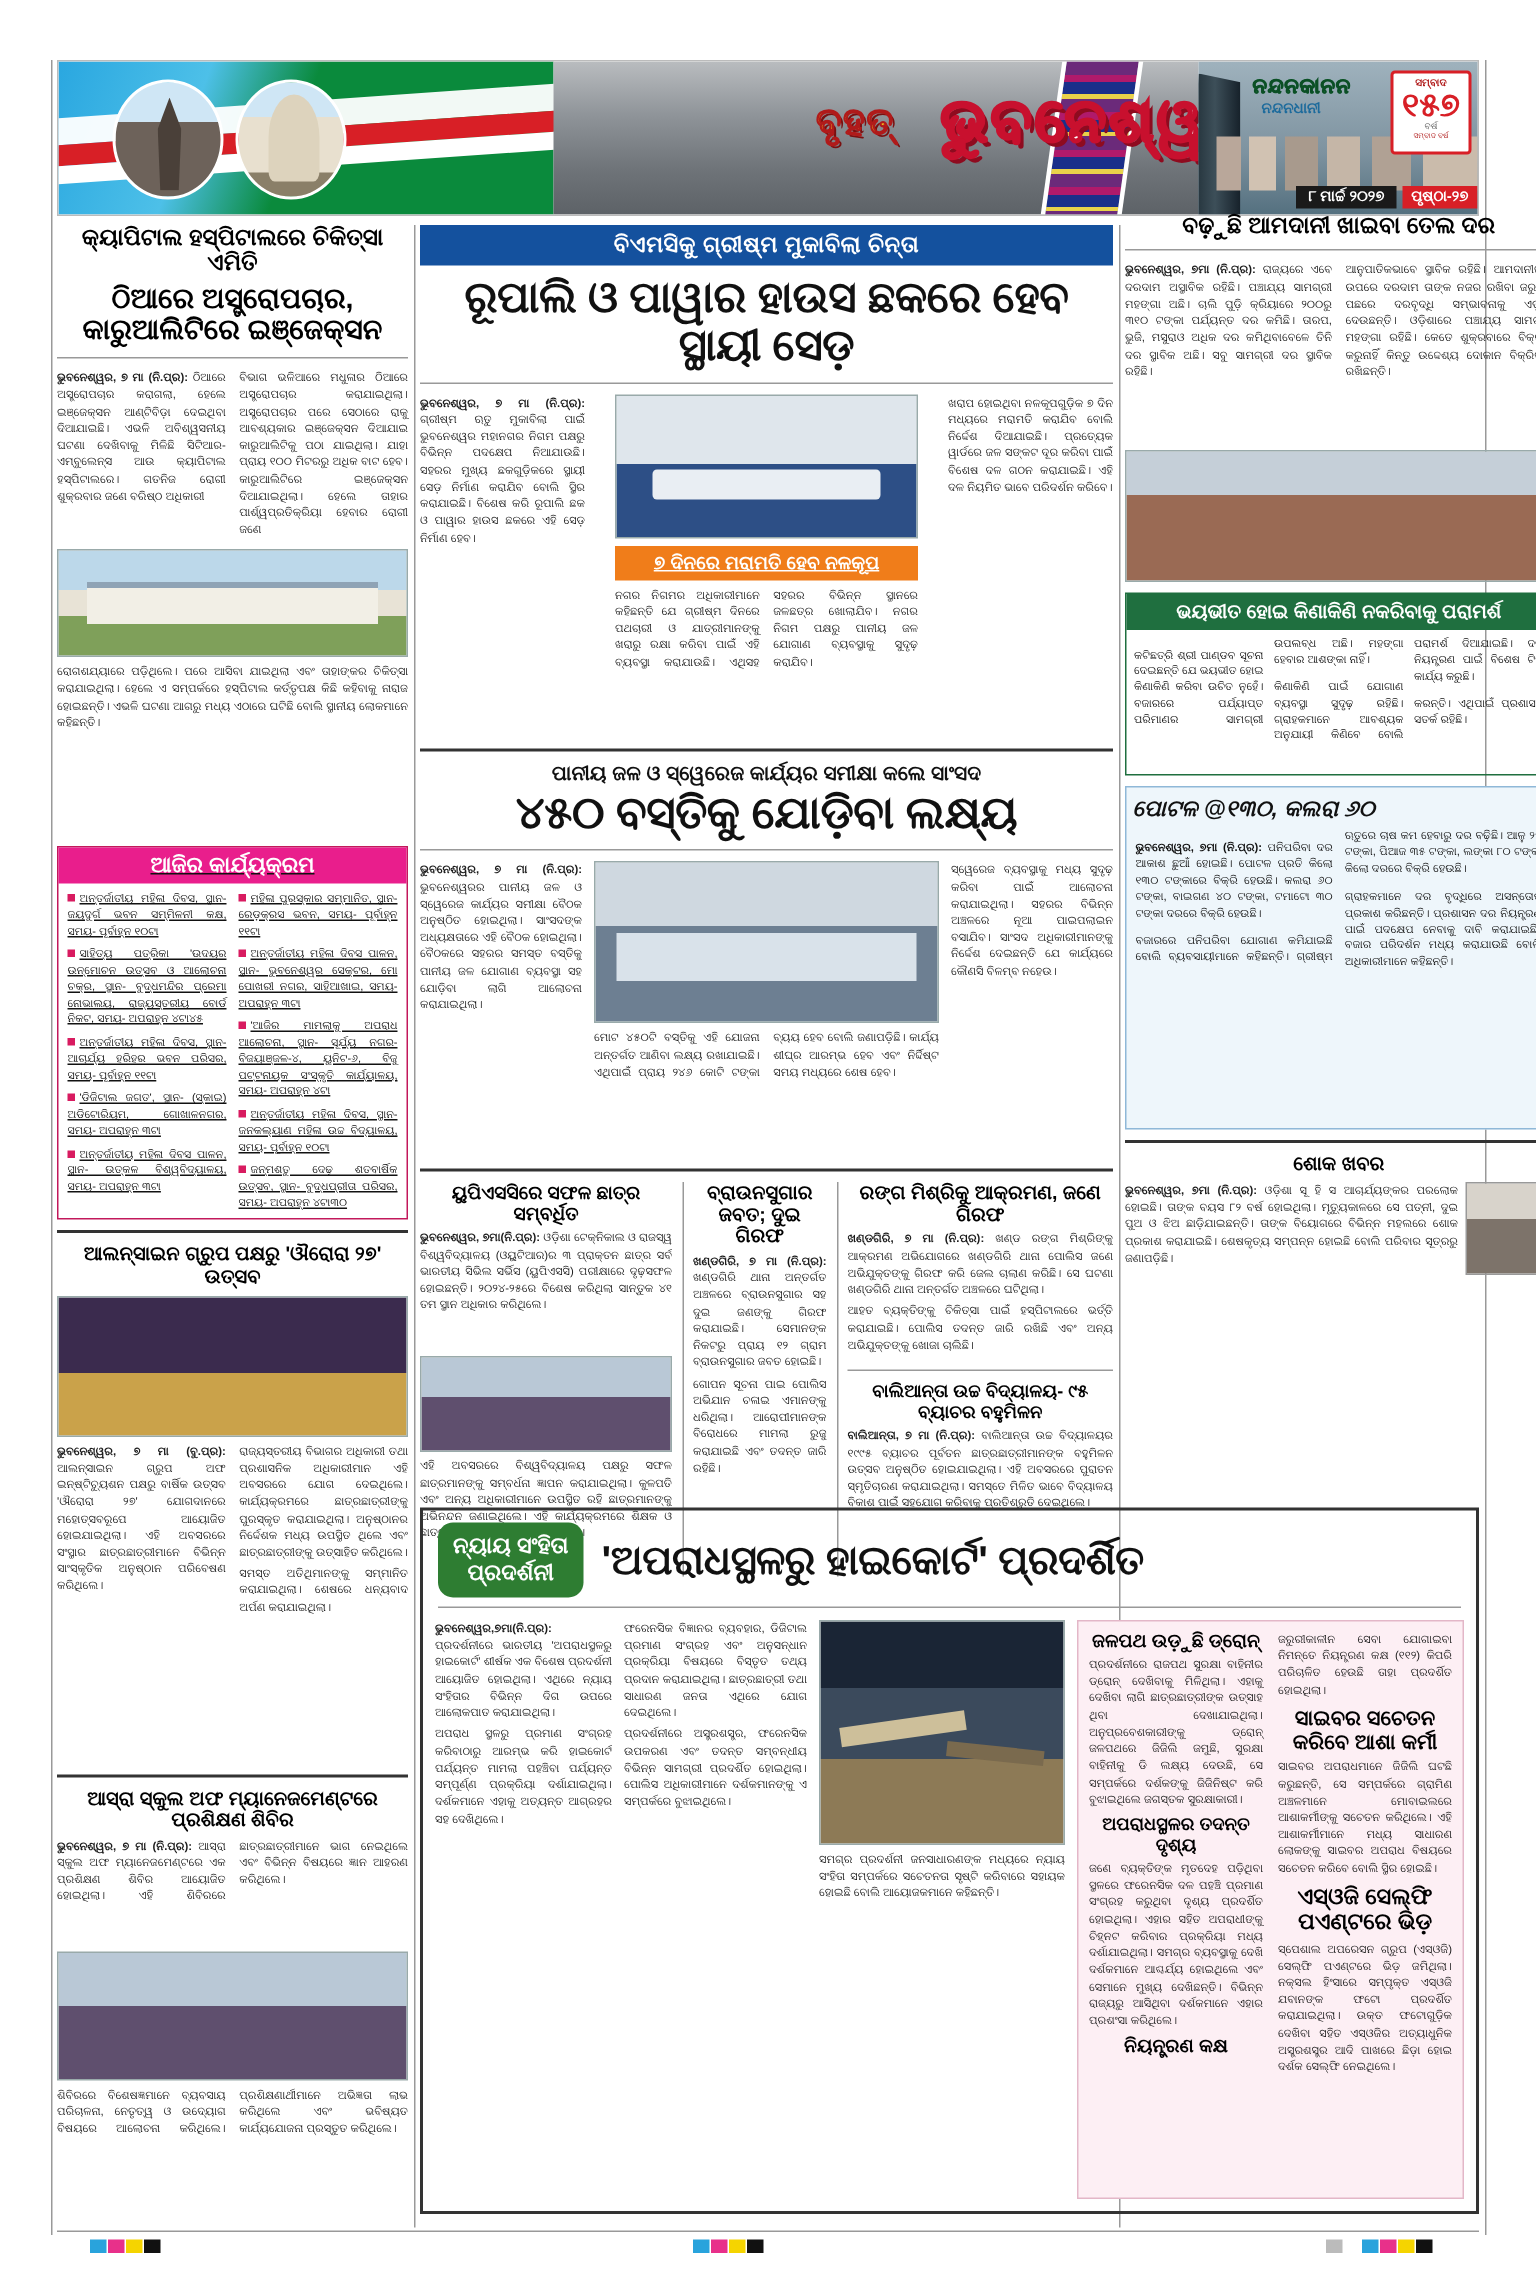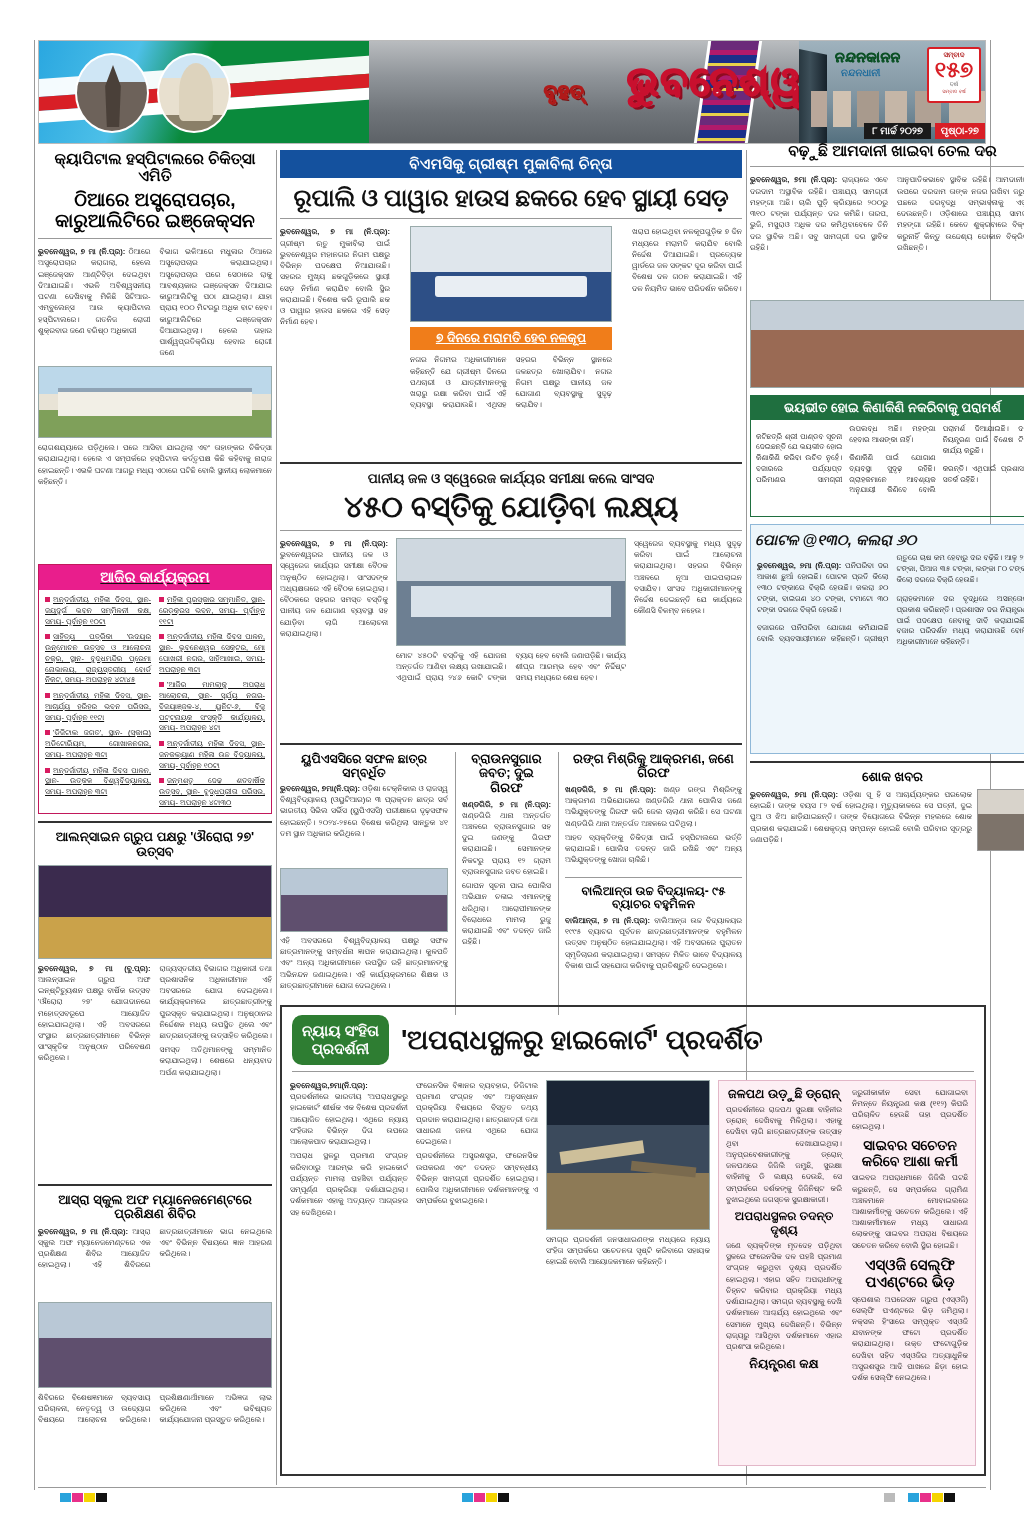--- a/index.html
+++ b/index.html
@@ -34,22 +34,22 @@
   .temple2:after { content:""; position:absolute; left:20px; top:8px; width:34px; height:58px;
     background:#ddd3bd; border-radius:50% 50% 12% 12%; }
   .temple2 .base { position:absolute; left:4px; bottom:0; width:66px; height:16px; background:#8a7f68; }
 
   .mh-mid { position:absolute; left:330px; top:0; width:430px; height:100%;
     background:linear-gradient(180deg,#b9bcbf 0%,#8f9499 35%,#6f7479 70%,#5d6267 100%); }
   .mh-pattern { position:absolute; left:332px; top:0; width:54px; height:100%;
     background:
       repeating-linear-gradient(180deg,#6b2a7a 0 9px,#b01a6b 9px 14px,#1a2f8a 14px 22px,#e8d24a 22px 25px);
     transform:skewX(-8deg); border-left:3px solid #fff; border-right:3px solid #fff; }
-  .mh-word1 { position:absolute; left:175px; top:26px; font-size:19px; font-weight:bold;
-    color:#f4c51d; -webkit-text-stroke:1.5px #b01a1a; text-shadow:2px 2px 0 #7a1010; letter-spacing:1px;margin-top:14px; }
+  .mh-word1 { position:absolute; left:175px; top:26px; font-size:25px; font-weight:normal;
+    color:#f4c51d; -webkit-text-stroke:1.5px #b01a1a; text-shadow:2px 2px 0 #7a1010; letter-spacing:1px; }
   .mh-word2 { position:absolute; left:258px; top:18px; font-size:40px; font-weight:bold;
     color:#ffffff; -webkit-text-stroke:2px #c8102e; text-shadow:3px 3px 0 #8e0b1f; letter-spacing:2px; }
 
   .mh-right { position:absolute; left:760px; top:0; width:188px; height:100%;
     background:linear-gradient(180deg,#9fb2bd 0%,#7d929f 60%,#54707f 100%); overflow:hidden; }
   .tower { position:absolute; left:-6px; top:8px; width:34px; height:96px;
     background:linear-gradient(90deg,#1d2b33,#3d4f59,#16212a);
     clip-path:polygon(18% 0,100% 6%,100% 100%,0 100%); }
   .skyline { position:absolute; left:12px; bottom:16px; width:180px; height:36px;
     background:
@@ -83,21 +83,21 @@
   .vrule.a { left:276px; }
   .vrule.b { left:746px; }
 
   
   .hl  { font-weight:bold; line-height:1.12; text-align:center; color:#000; }
   .hl1 { font-size:15.5px; }
   .hl2 { font-size:19px; }
   .hl3 { font-size:13px; }
   .kicker { background:#14519e; color:#fff; font-weight:bold; font-size:15px;
     text-align:center; padding:5px 4px; letter-spacing:.4px; }
-  .mega { font-size:24px; font-weight:bold; text-align:center; line-height:1.1;
+  .mega { font-size:29px; font-weight:bold; text-align:center; line-height:1.1;
     letter-spacing:-.3px; margin:7px 0 6px; }
   .sub  { font-size:13.5px; font-weight:bold; text-align:center; line-height:1.15; }
 
   .body2 { column-count:2; column-gap:9px; font-size:7.6px; line-height:1.48;
     text-align:justify; color:#1a1a1a; }
   .body1 { font-size:7.6px; line-height:1.48; text-align:justify; color:#1a1a1a; }
   .body2 p,.body3 p,.body1 p { margin:0 0 3px; }
 
   .hr { border:0; border-top:1px solid #999; margin:7px 0; }
   .hrthick { border:0; border-top:2px solid #333; margin:7px 0; }

